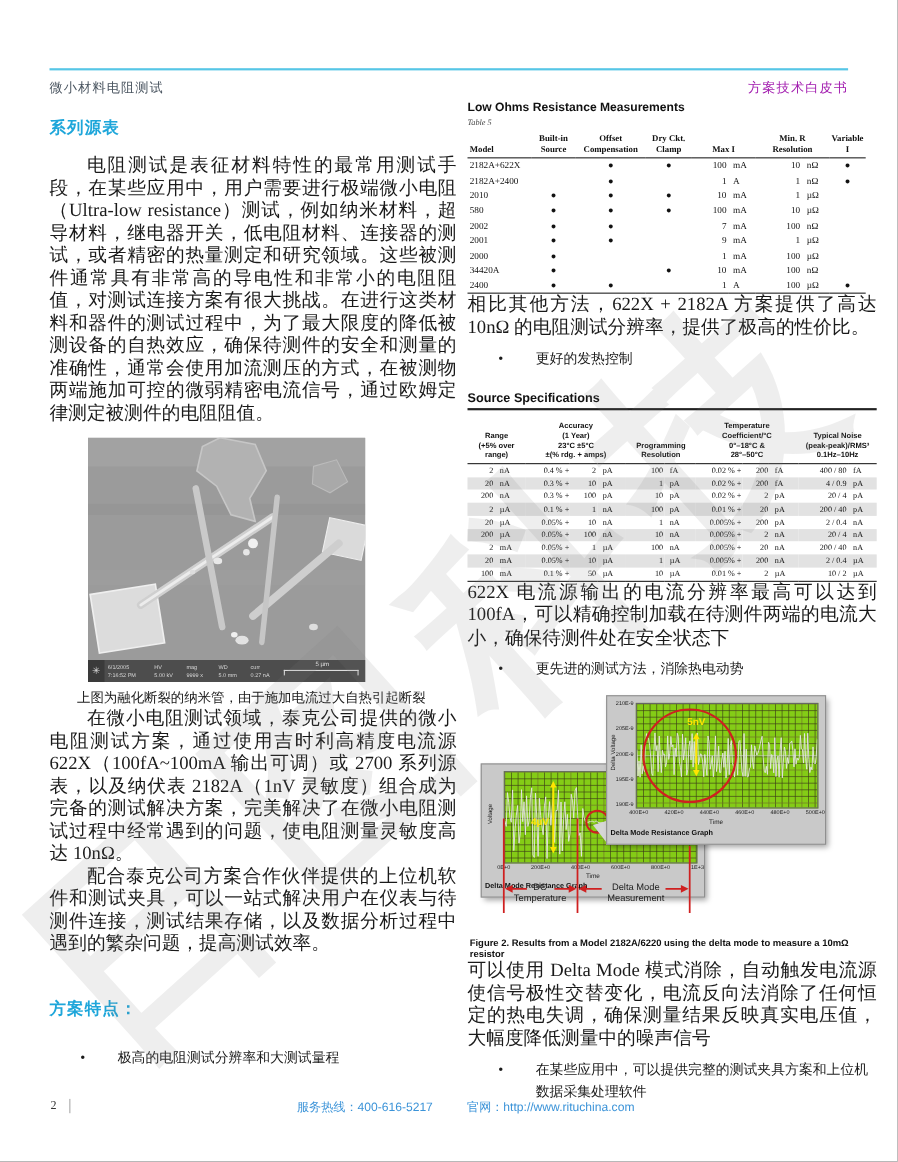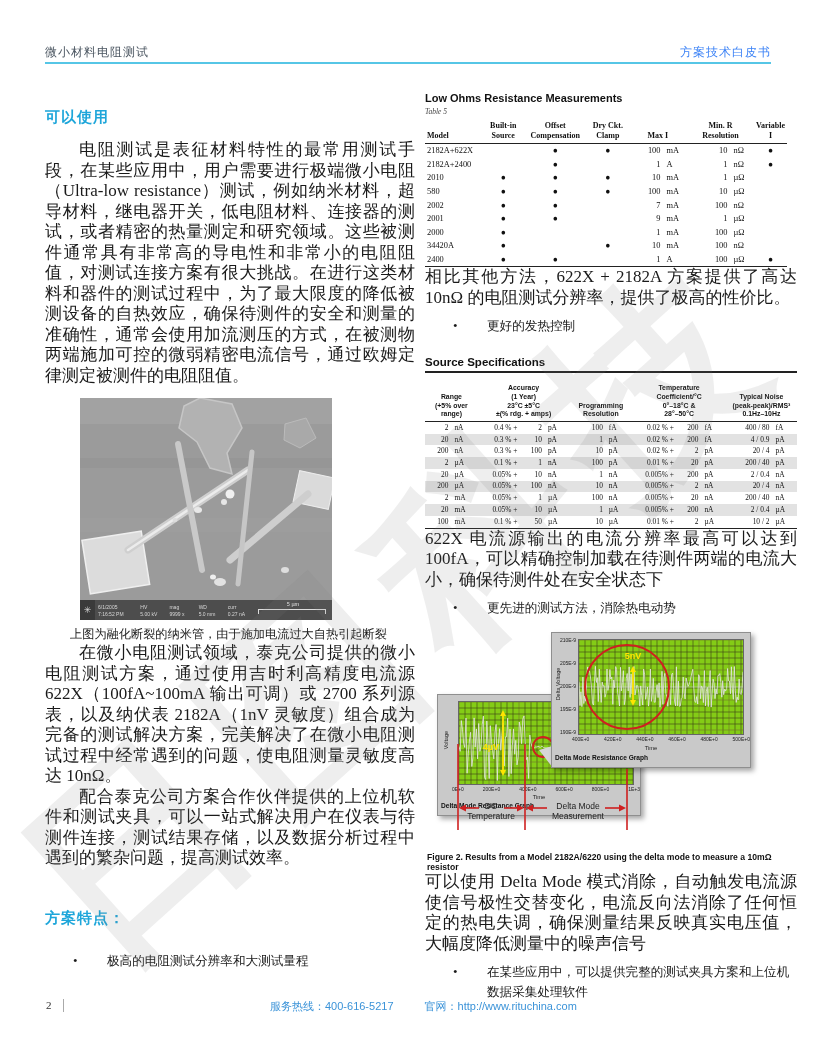--- a/index.html
+++ b/index.html
@@ -1,21 +1,21 @@
 <!DOCTYPE html>
 <html><head>
 <meta charset="utf-8">
 <style>
   html,body{margin:0;padding:0;background:#888;}
   .page{position:relative;width:816px;height:1056px;margin:0 auto;background:#fff;overflow:hidden;
         font-family:"Liberation Serif","DejaVu Serif",serif;color:#1a1a1a;}
   
   .hdr{position:absolute;left:45px;top:44px;width:726px;display:flex;justify-content:space-between;align-items:flex-end;}
   .hdr .doc-title{font-size:12px;color:#4a5560;letter-spacing:1px;}
-  .hdr .doc-type{font-size:12px;color:#3b82f6;letter-spacing:1px;}
+  .hdr .doc-type{font-size:12px;color:#a21caf;letter-spacing:1px;margin-top:28px;}
   .hdr-rule{position:absolute;left:45px;top:62px;width:726px;height:0;border-top:2px solid #56c6e6;}
   
   .wm{position:absolute;left:-90px;top:430px;width:1150px;font:bold 205px/1 "Liberation Sans",sans-serif;
       color:rgba(125,125,125,0.13);transform:rotate(-42deg);transform-origin:center;letter-spacing:26px;
       z-index:40;pointer-events:none;white-space:nowrap;}
   
   .col{position:absolute;}
   .col.left{left:45px;top:108px;width:370px;}
   .col.right{left:425px;top:92px;width:372px;}
   h2.cyan{font:bold 15px/1.2 "Liberation Sans",sans-serif;color:#1ea6da;margin:0 0 14px 0;letter-spacing:1px;}
@@ -127,21 +127,21 @@
 
   <div class="hdr">
     <span class="doc-title">微小材料电阻测试</span>
     <span class="doc-type">方案技术白皮书</span>
   </div>
   <div class="hdr-rule"></div>
 
   <div class="wm">日图科技</div>
 
   <div class="col left">
-    <h2 class="cyan">可以使用</h2>
+    <h2 class="cyan">系列源表</h2>
     <p class="body indent">电阻测试是表征材料特性的最常用测试手段，在某些应用中，用户需要进行极端微小电阻（Ultra-low resistance）测试，例如纳米材料，超导材料，继电器开关，低电阻材料、连接器的测试，或者精密的热量测定和研究领域。这些被测件通常具有非常高的导电性和非常小的电阻阻值，对测试连接方案有很大挑战。在进行这类材料和器件的测试过程中，为了最大限度的降低被测设备的自热效应，确保待测件的安全和测量的准确性，通常会使用加流测压的方式，在被测物两端施加可控的微弱精密电流信号，通过欧姆定律测定被测件的电阻阻值。</p>
 
     <div class="sem">
       <svg viewBox="0 0 252 202" width="252" height="202">
         <rect width="252" height="202" fill="#9b9b9b"></rect>
         <rect y="0" width="252" height="26" fill="#a2a2a2"></rect>
         <rect y="60" width="252" height="10" fill="#969696"></rect>
         <rect y="120" width="252" height="14" fill="#a0a0a0" opacity="0.5"></rect>
         <path d="M120,0 L152,6 L162,30 L147,55 L152,76 L130,70 L117,44 L99,30 L104,8 Z" fill="#b2b2b2" stroke="#c6c6c6" stroke-width="1.5"></path>
         <path d="M205,26 L226,20 L236,40 L220,50 L204,42 Z" fill="#a9a9a9" stroke="#bbb"></path>

